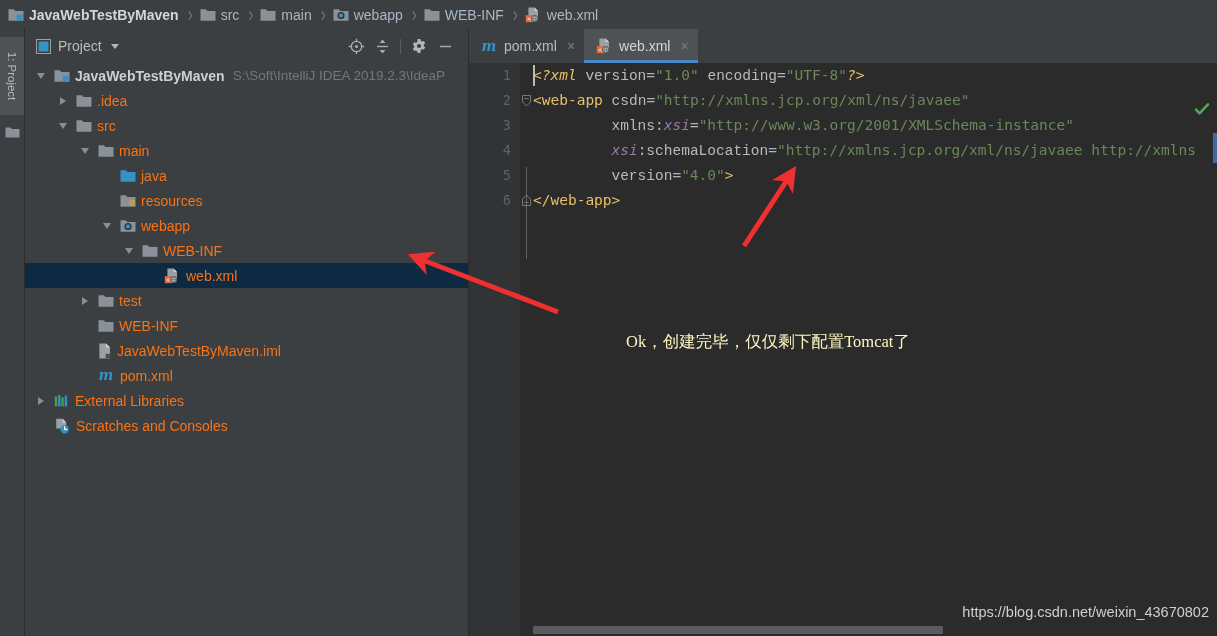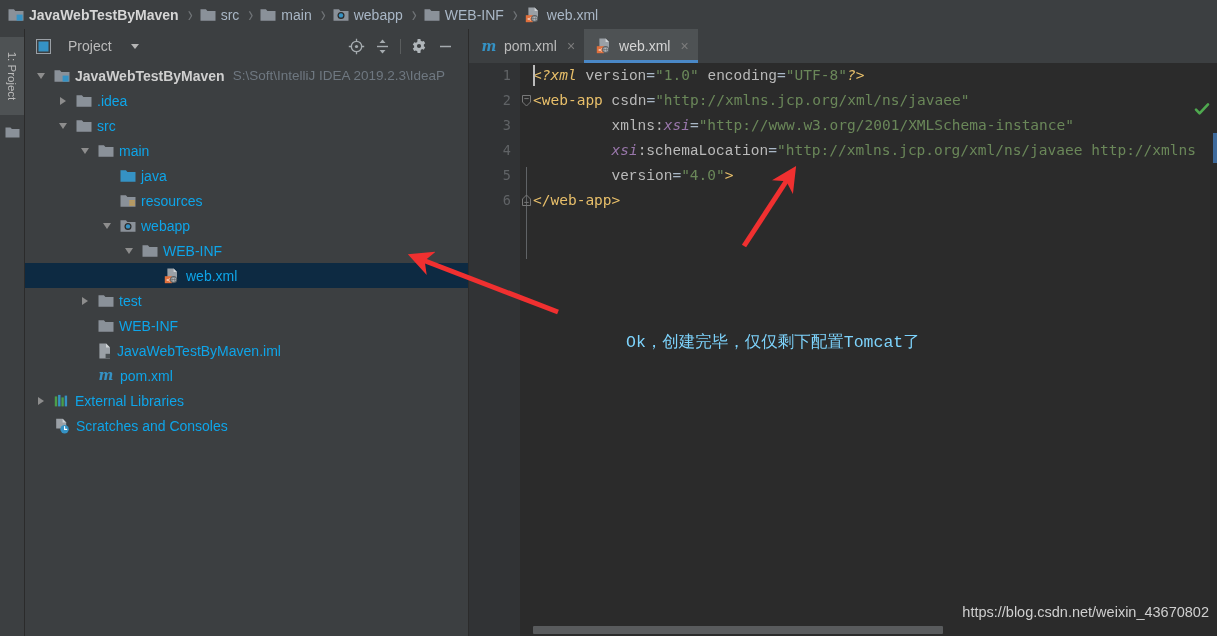--- a/index.html
+++ b/index.html
@@ -97,21 +97,20 @@
     width: 443px; height: 34px;
     display: flex;
     align-items: center;
     padding: 0 10px 0 11px;
     box-sizing: border-box;
   }
   #project-title-group {
     display: flex;
     align-items: center;
     cursor: default;
-    gap: 10px;
   }
   #project-title-label {
     color: #bbbbbb;
     font-size: 14px;
     margin-left: 7px;
   }
   .caret-down {
     width: 0; height: 0;
     border-left: 4.5px solid transparent;
     border-right: 4.5px solid transparent;
@@ -164,21 +163,21 @@
     border-left: 6px solid #8d8d8d;
   }
   .tree-arrow.expanded::before {
     content: "";
     width: 0; height: 0;
     border-left: 4.5px solid transparent;
     border-right: 4.5px solid transparent;
     border-top: 6px solid #8d8d8d;
   }
   .tree-label {
-    color: #0ea5e9;
+    color: #f97316;
     font-size: 14px;
     margin-left: 5px;
   }
   .tree-label.bold { font-weight: bold; color: #cfcfcf; }
   .tree-path {
     color: #6f7881;
     font-size: 13.5px;
     margin-left: 8px;
   }
 
@@ -287,22 +286,22 @@
     position: absolute;
     left: 57px; top: 104px;
     width: 1px; height: 92px;
     background: #606366;
   }
 
   
   #annotation-text {
     position: absolute;
     left: 626px; top: 331px;
-    color: #7dd3fc;
-    font-family: Liberation Mono, monospace;
+    color: #fef9c3;
+    font-family: Liberation Serif, serif;
     font-size: 16.5px;
     white-space: nowrap;
   }
   #arrow-layer {
     position: absolute;
     left: 0; top: 0;
     width: 1217px; height: 636px;
     pointer-events: none;
   }
   

